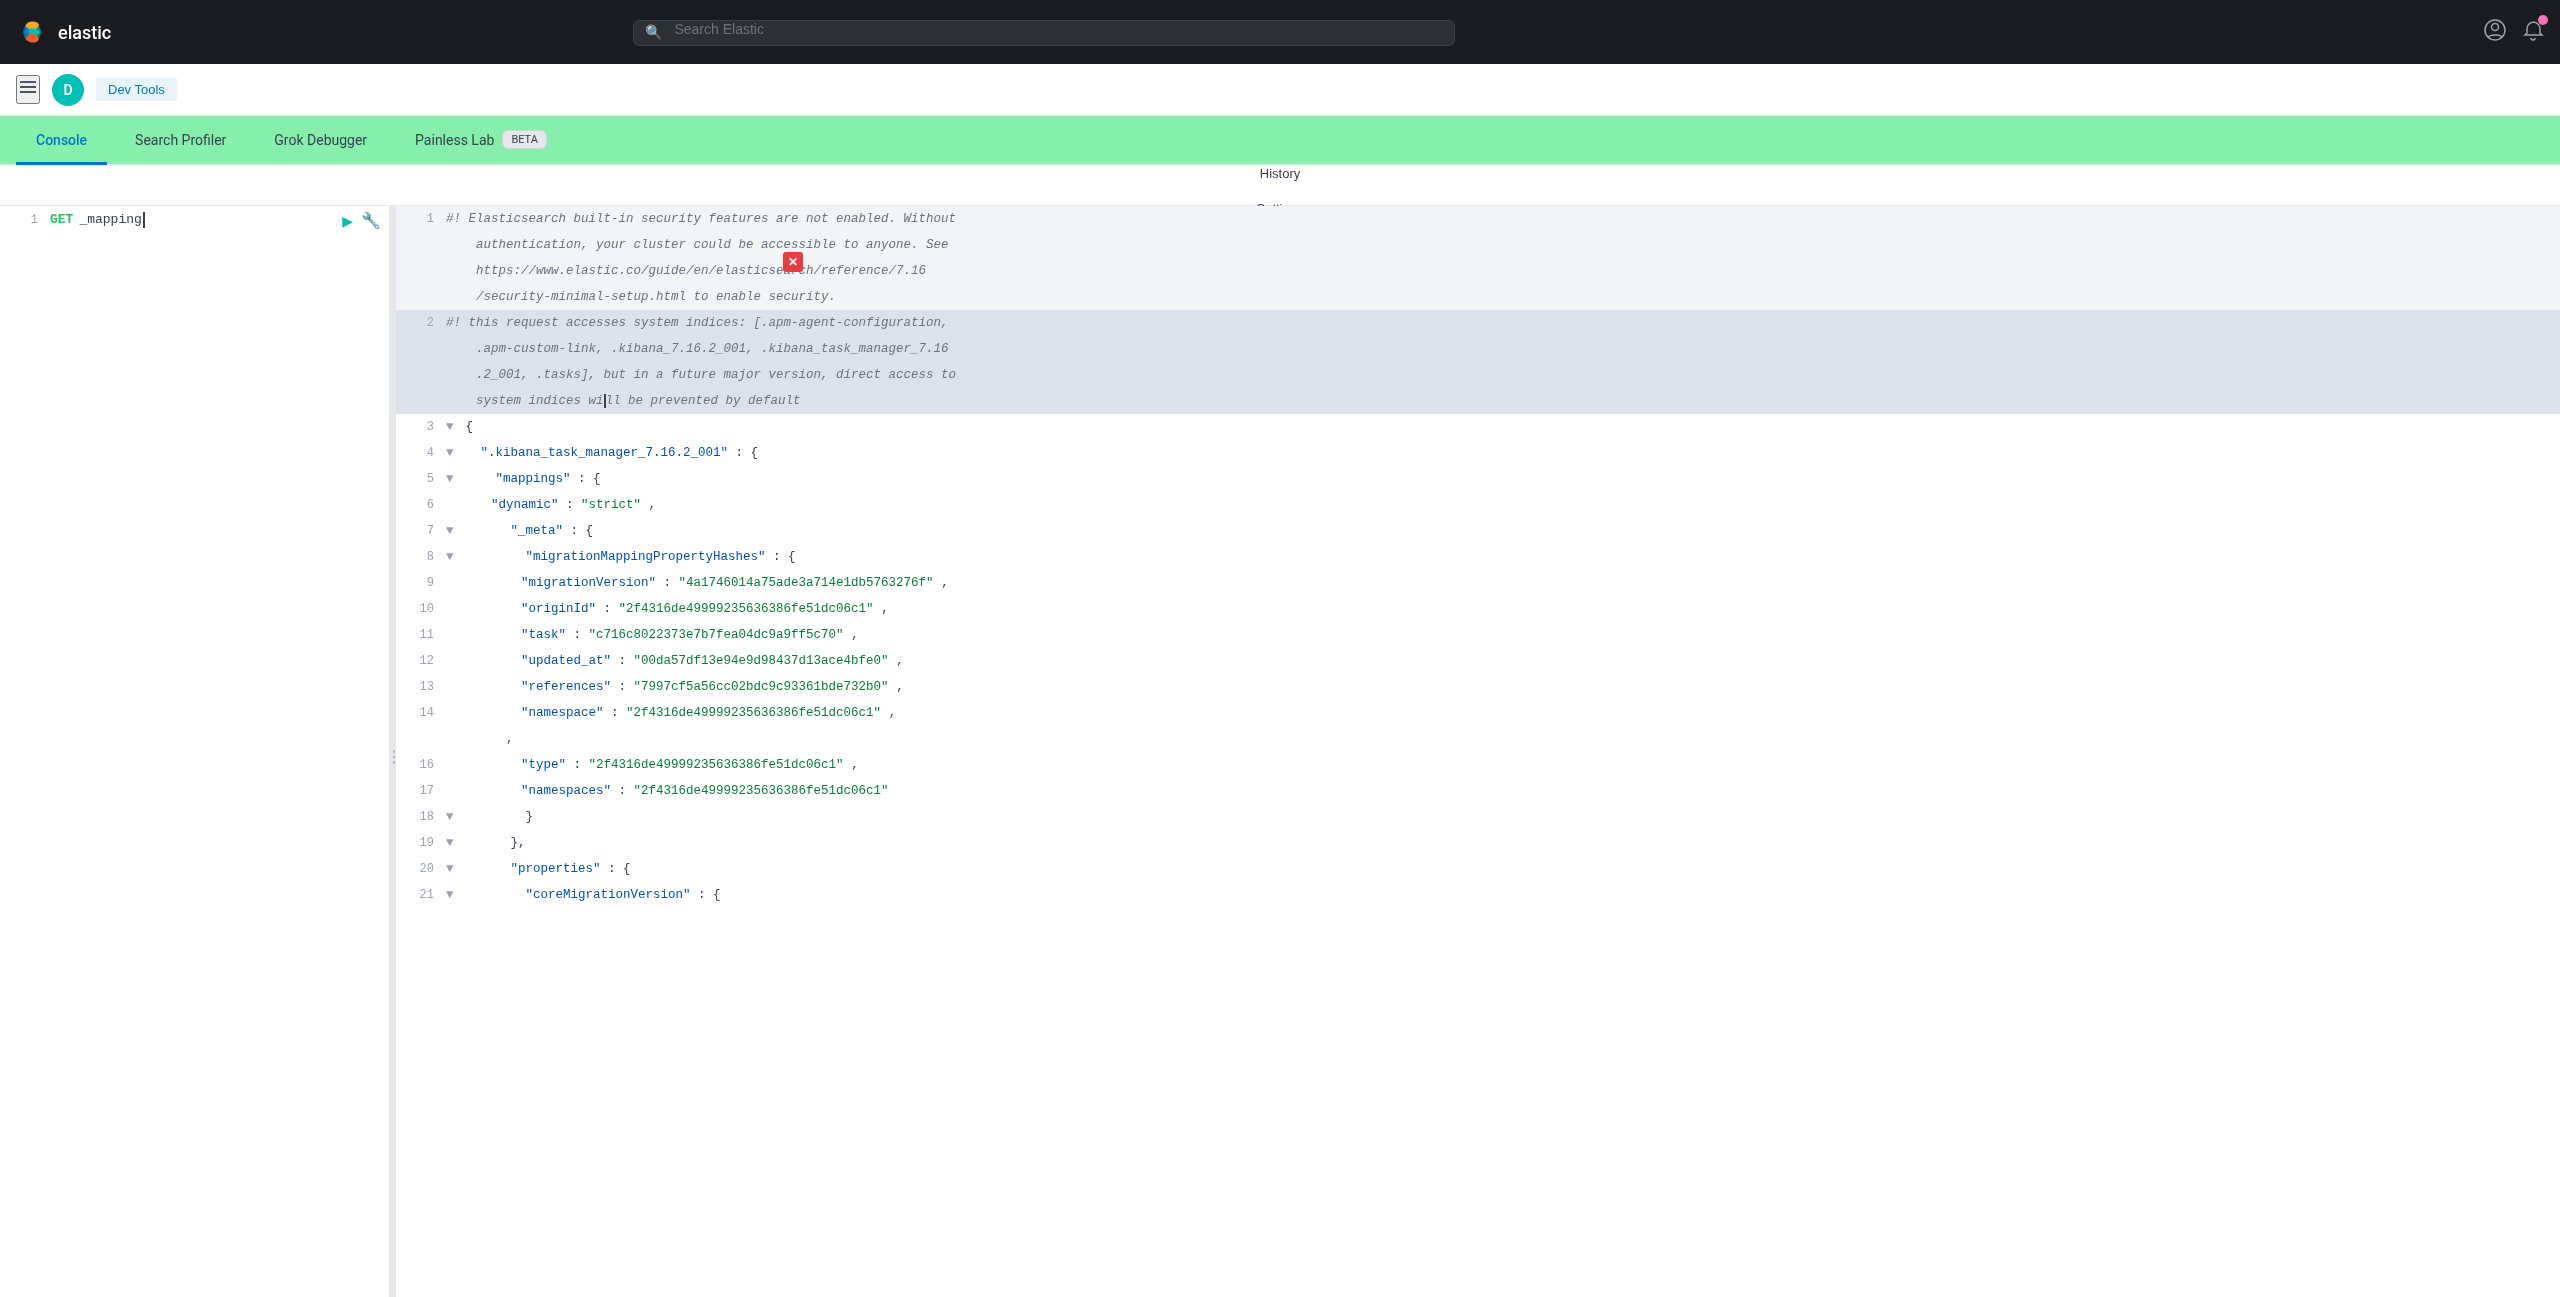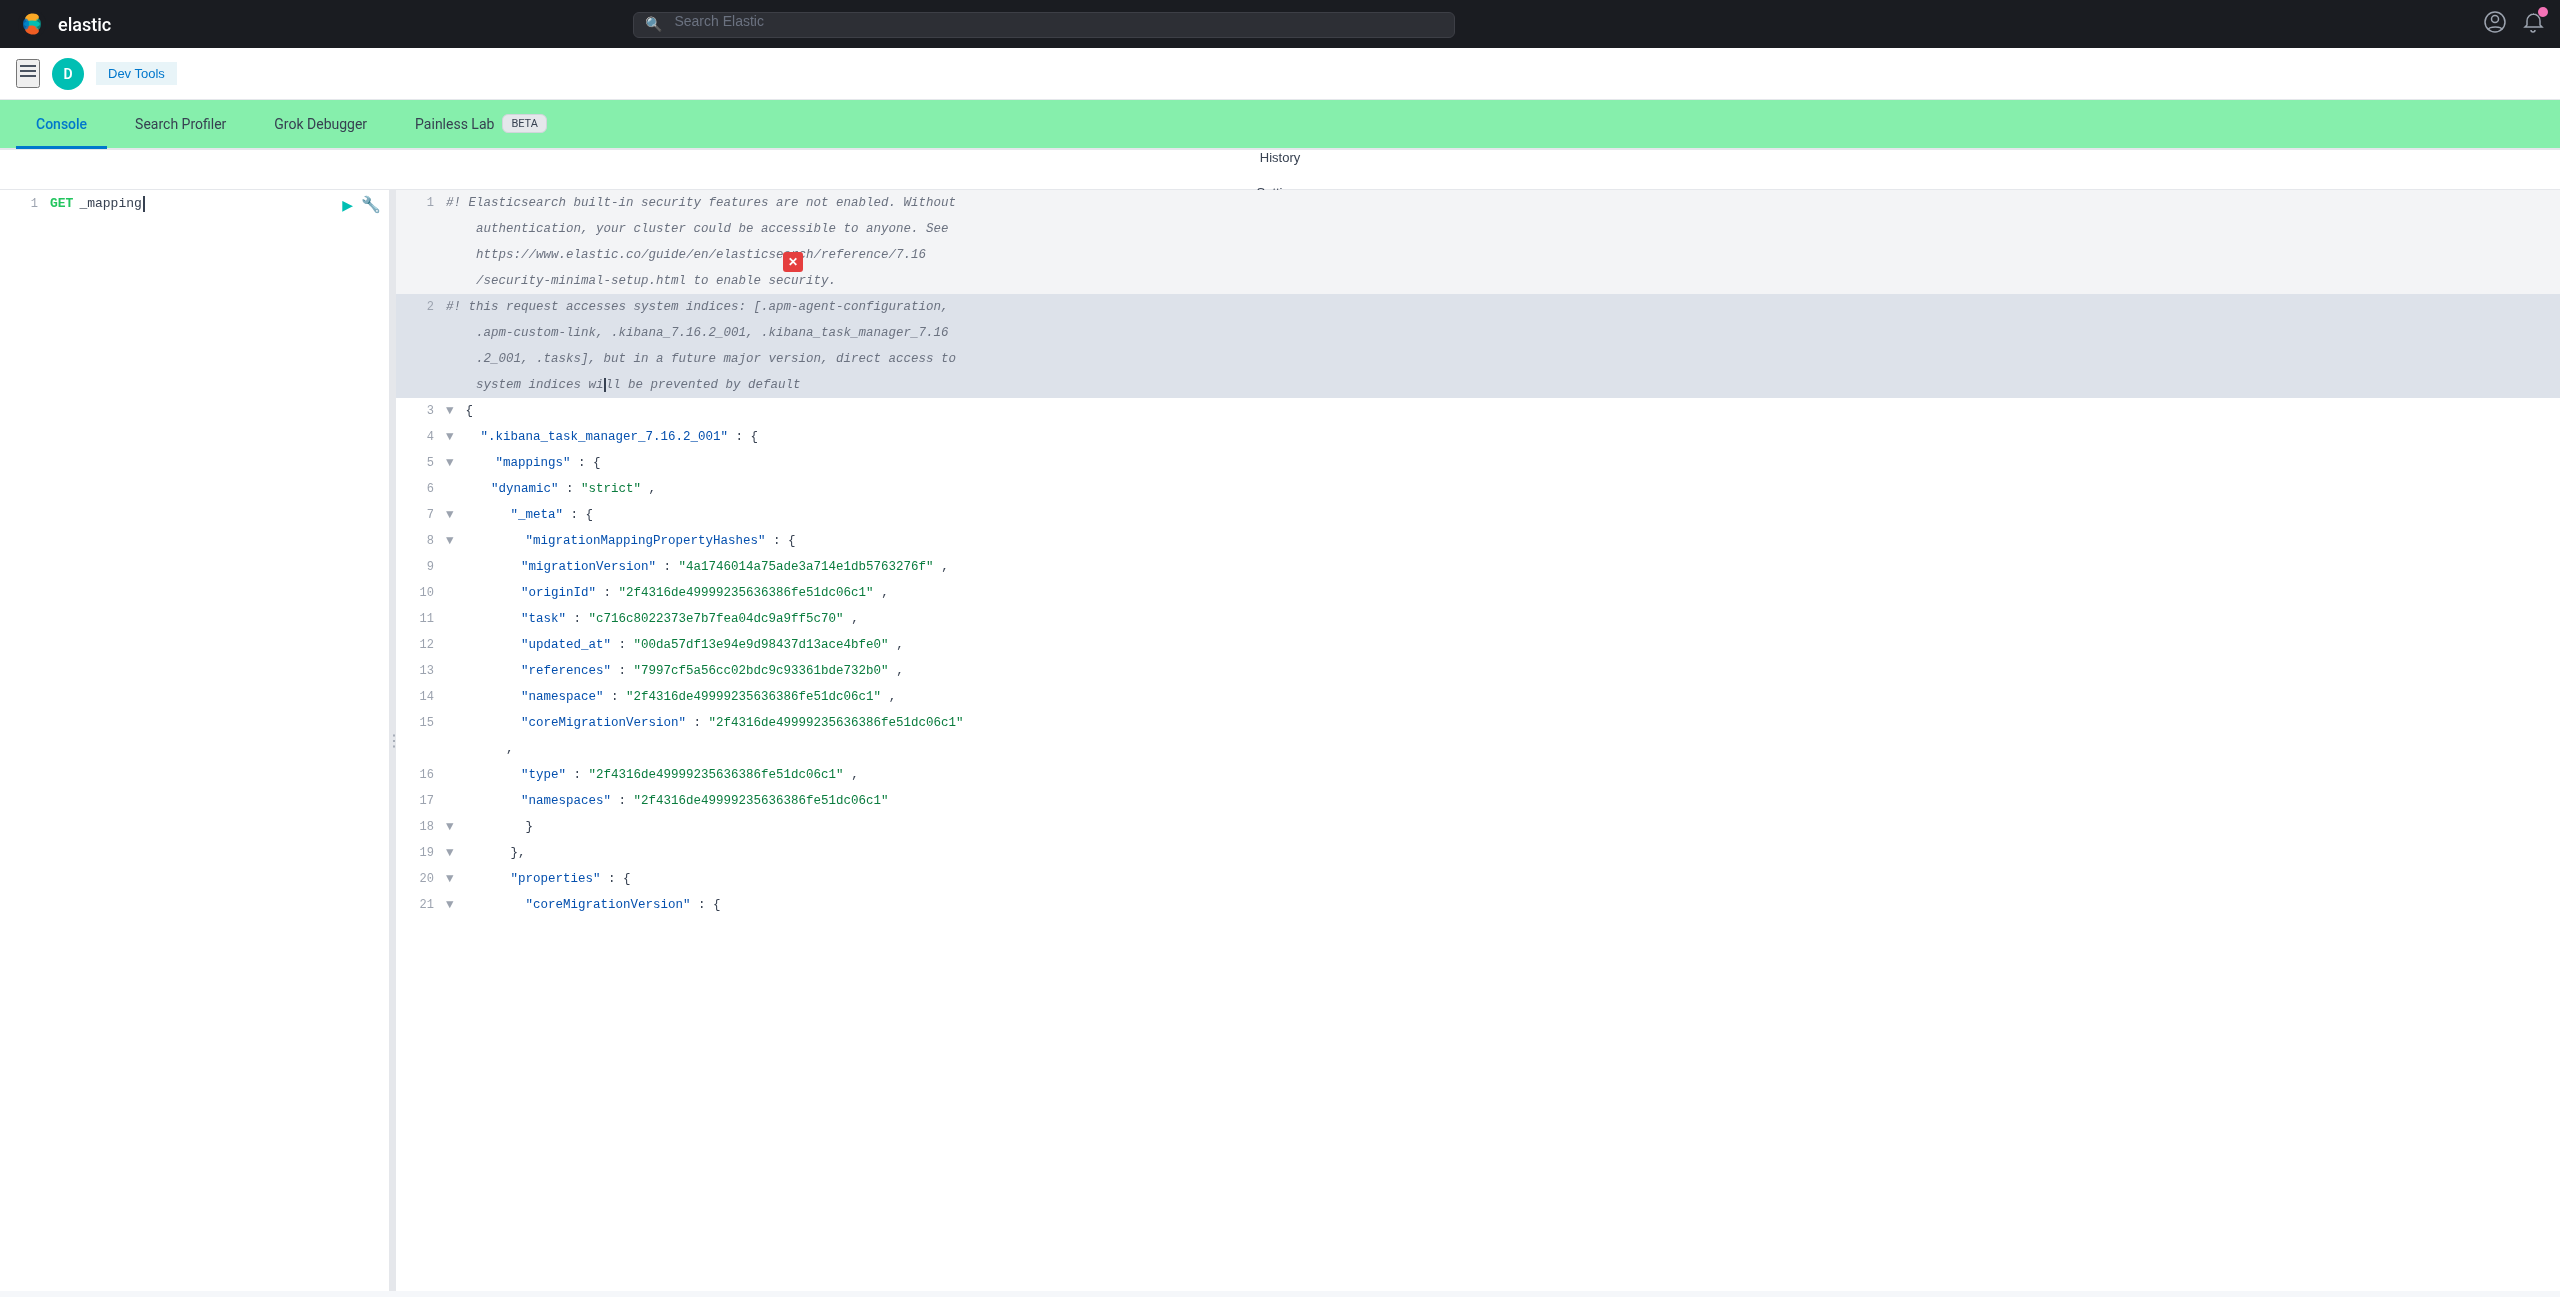--- a/index.html
+++ b/index.html
@@ -1,21 +1,21 @@
 <!DOCTYPE html>
 <html><head>
   <meta charset="utf-8">
   <style>
     * { margin: 0; padding: 0; box-sizing: border-box; }
     body { font-family: -apple-system, BlinkMacSystemFont, 'Segoe UI', Roboto, sans-serif; background: #f5f7fa; height: 100vh; overflow: hidden; }
 
     
     .navbar {
       background: #1a1c21;
-      height: 48px;
+      height: 64px;
       display: flex;
       align-items: center;
       padding: 0 16px;
       gap: 16px;
     }
     .navbar-logo {
       display: flex;
       align-items: center;
       gap: 10px;
       color: white;
@@ -534,28 +534,20 @@
       <div class="output-line">
         <span class="output-line-number">14</span>
         <span class="output-content">
           &nbsp;&nbsp;&nbsp;&nbsp;&nbsp;&nbsp;&nbsp;&nbsp;&nbsp;&nbsp;<span class="json-key">"namespace"</span>
           <span class="json-punct"> : </span>
           <span class="json-string">"2f4316de49999235636386fe51dc06c1"</span>
           <span class="json-punct">,</span>
         </span>
       </div>
 
-      <div class="output-line">
-        <span class="output-line-number">15</span>
-        <span class="output-content">
-          &nbsp;&nbsp;&nbsp;&nbsp;&nbsp;&nbsp;&nbsp;&nbsp;&nbsp;&nbsp;<span class="json-key">"coreMigrationVersion"</span>
-          <span class="json-punct"> : </span>
-          <span class="json-string">"2f4316de49999235636386fe51dc06c1"</span>
-        </span>
-      </div>
 
       <div class="output-line">
         <span class="output-line-number"></span>
         <span class="output-content json-punct">&nbsp;&nbsp;&nbsp;&nbsp;&nbsp;&nbsp;&nbsp;&nbsp;,</span>
       </div>
 
       <div class="output-line">
         <span class="output-line-number">16</span>
         <span class="output-content">
           &nbsp;&nbsp;&nbsp;&nbsp;&nbsp;&nbsp;&nbsp;&nbsp;&nbsp;&nbsp;<span class="json-key">"type"</span>

